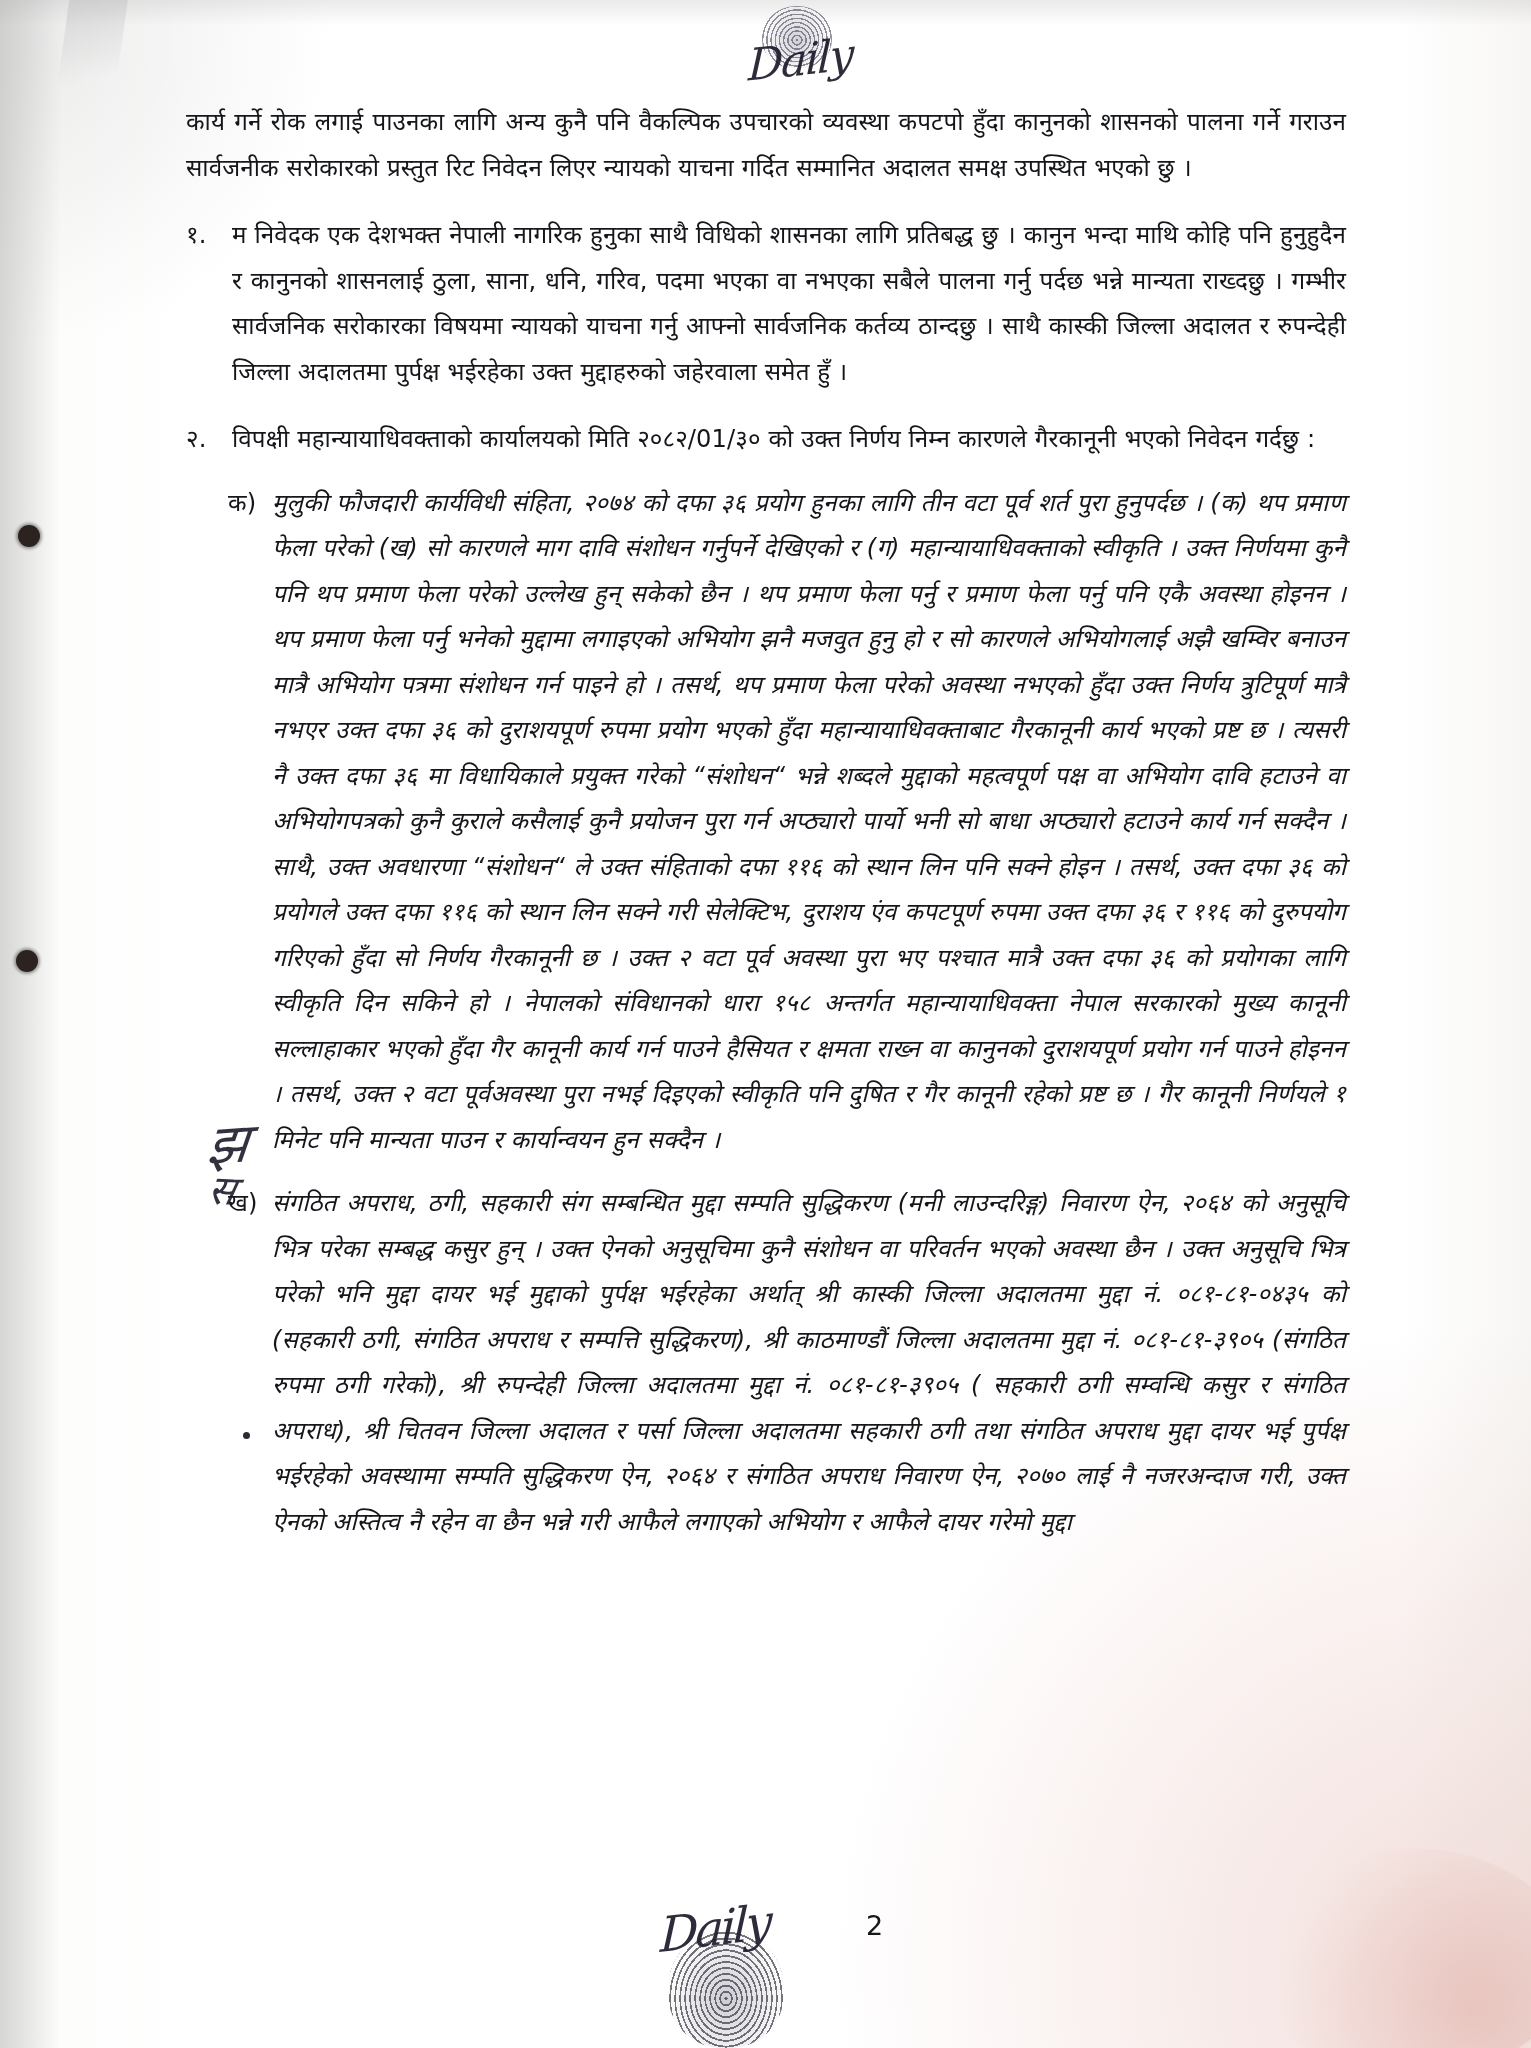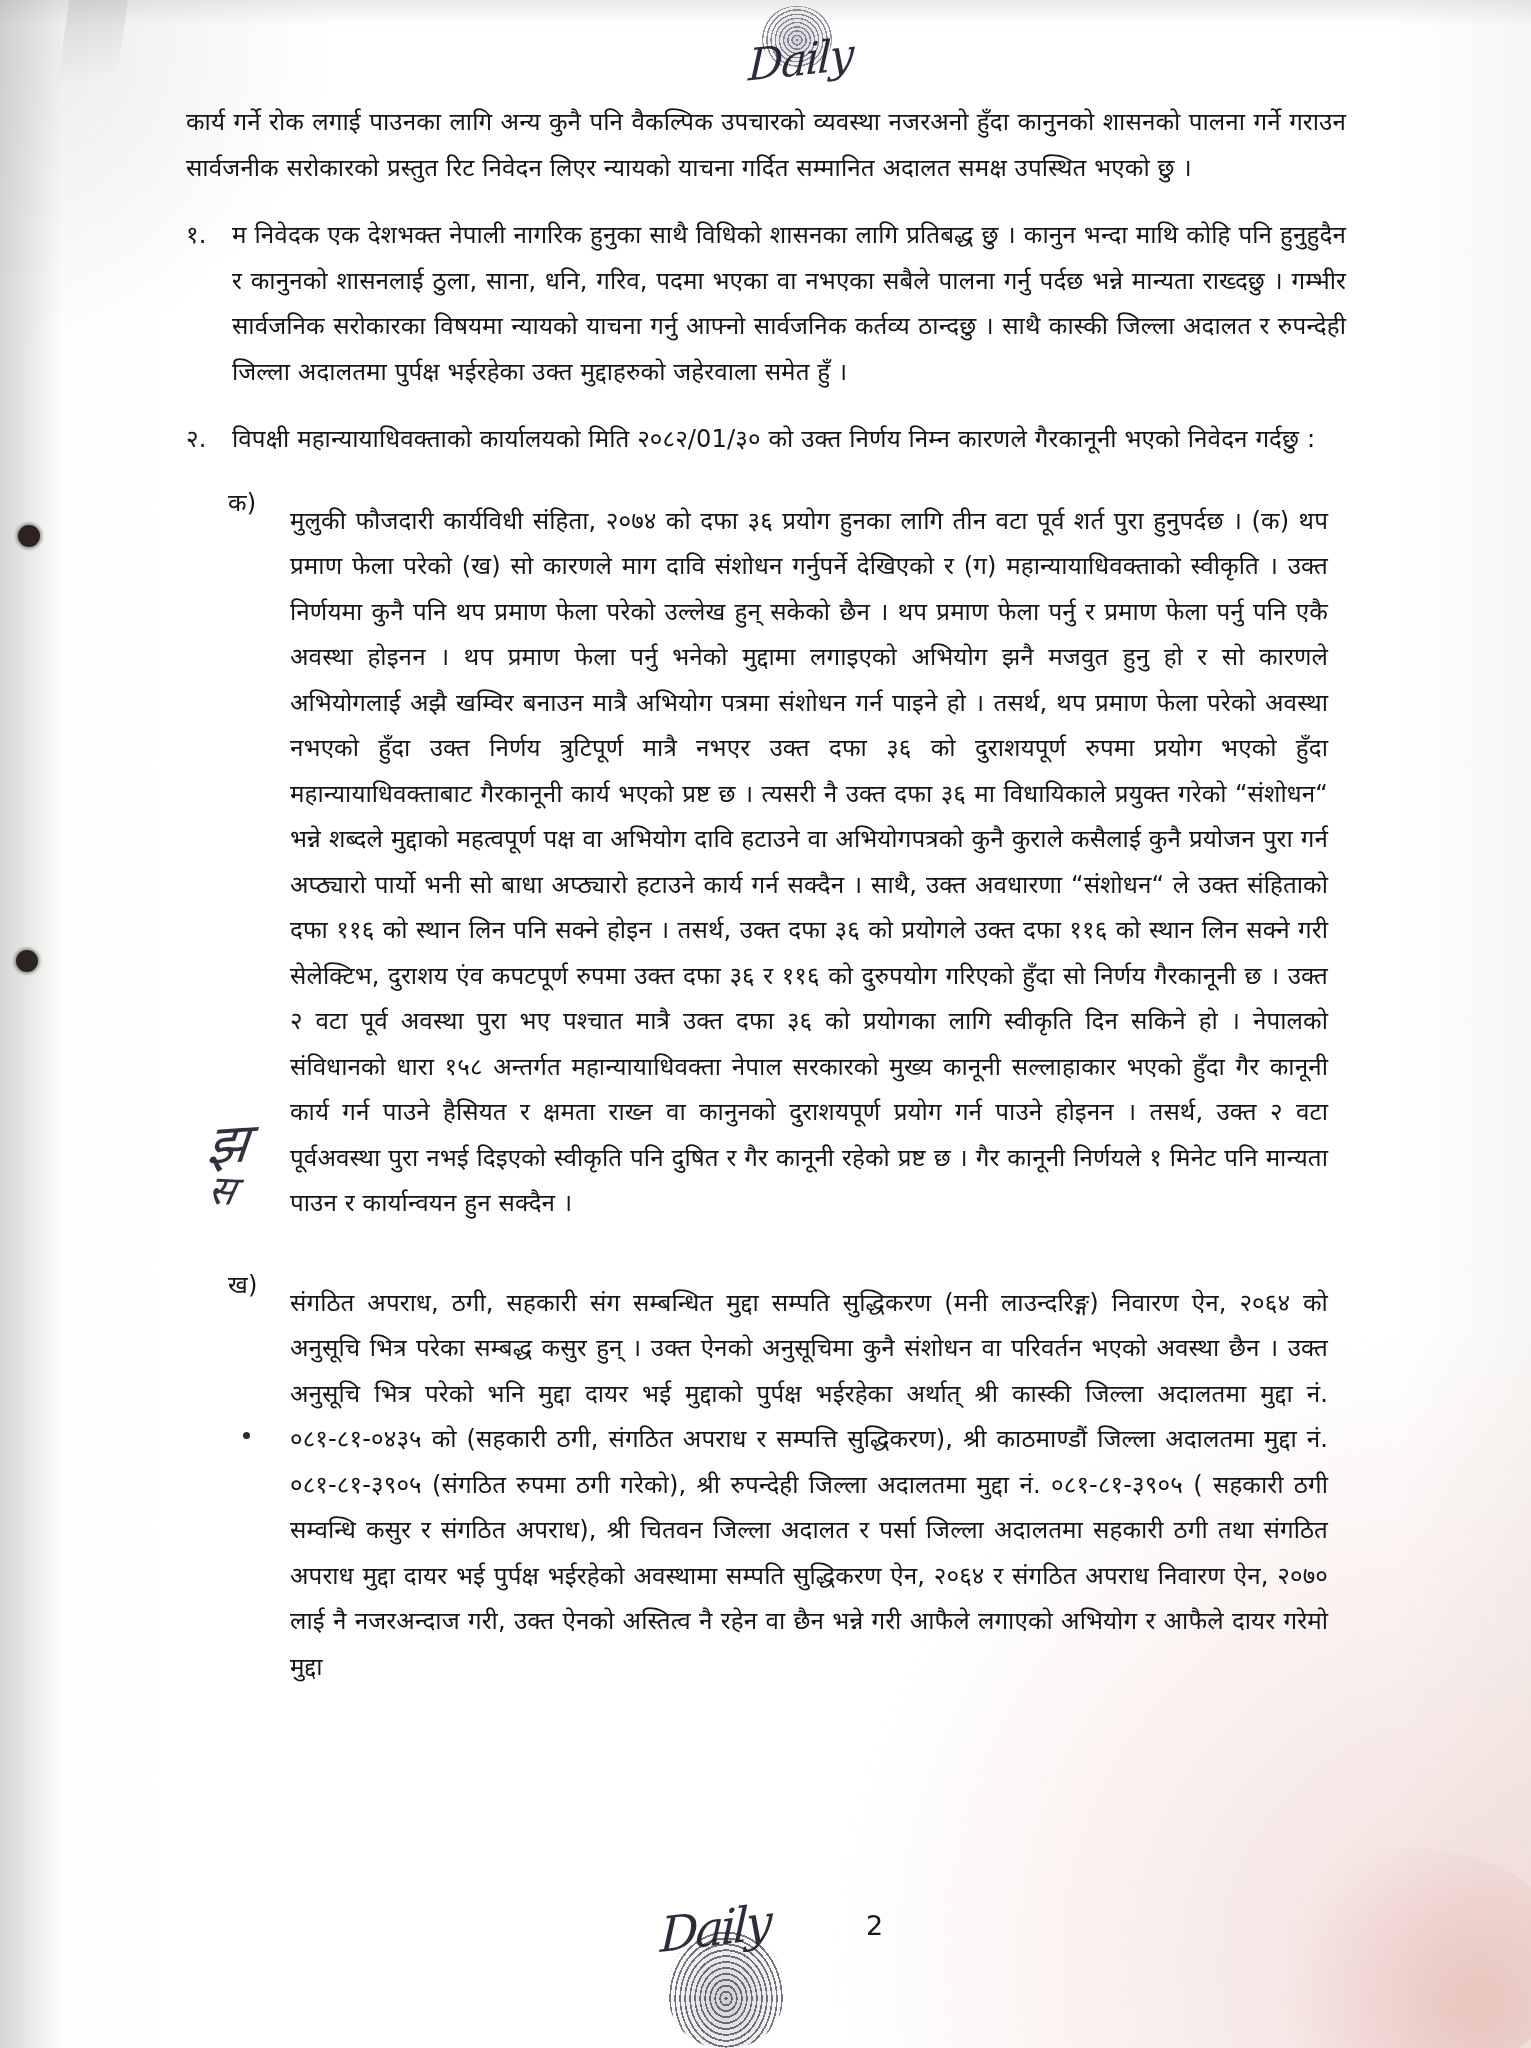--- a/index.html
+++ b/index.html
@@ -104,21 +104,21 @@
     margin-top: 18px;
     padding-left: 42px;
   }
   .sub .marker {
     width: 44px;
     flex: 0 0 44px;
     font-size: 24.2px;
     line-height: 45.5px;
   }
   .sub .body { flex: 1; }
-  .sub .body p { margin: 18px; text-align: justify; }
+  .sub .body p { margin: 0; text-align: justify; font-style: italic; }
 
   
   .ink {
     position: absolute;
     color: #1b1b2b;
     font-family: "DejaVu Serif", serif;
     font-style: italic;
     pointer-events: none;
     user-select: none;
   }
@@ -222,21 +222,21 @@
   <div class="corner-fold"></div>
   <div class="punch-hole h1"></div>
   <div class="punch-hole h2"></div>
 
   <div class="thumb-top"></div>
   <div class="ink sig-top">Daily</div>
 
   <div class="content">
 
     <div class="line-block intro">
-      <p>कार्य गर्ने रोक लगाई पाउनका लागि अन्य कुनै पनि वैकल्पिक उपचारको व्यवस्था नजरअनो हुँदा कानुनको शासनको पालना गर्ने गराउन सार्वजनीक सरोकारको प्रस्तुत रिट निवेदन लिएर न्यायको याचना गर्दित सम्मानित अदालत समक्ष उपस्थित भएको छु ।</p>
+      <p>कार्य गर्ने रोक लगाई पाउनका लागि अन्य कुनै पनि वैकल्पिक उपचारको व्यवस्था कपटपो हुँदा कानुनको शासनको पालना गर्ने गराउन सार्वजनीक सरोकारको प्रस्तुत रिट निवेदन लिएर न्यायको याचना गर्दित सम्मानित अदालत समक्ष उपस्थित भएको छु ।</p>
     </div>
 
     <div class="line-block numbered">
       <div class="marker">१.</div>
       <div class="body">
         <p>म निवेदक एक देशभक्त नेपाली नागरिक हुनुका साथै विधिको शासनका लागि प्रतिबद्ध छु । कानुन भन्दा माथि कोहि पनि हुनुहुदैन र कानुनको शासनलाई ठुला, साना, धनि, गरिव, पदमा भएका वा नभएका सबैले पालना गर्नु पर्दछ भन्ने मान्यता राख्दछु । गम्भीर सार्वजनिक सरोकारका विषयमा न्यायको याचना गर्नु आफ्नो सार्वजनिक कर्तव्य ठान्दछु । साथै कास्की जिल्ला अदालत र रुपन्देही जिल्ला अदालतमा पुर्पक्ष भईरहेका उक्त मुद्दाहरुको जहेरवाला समेत हुँ ।</p>
       </div>
     </div>
 
     <div class="line-block numbered">

